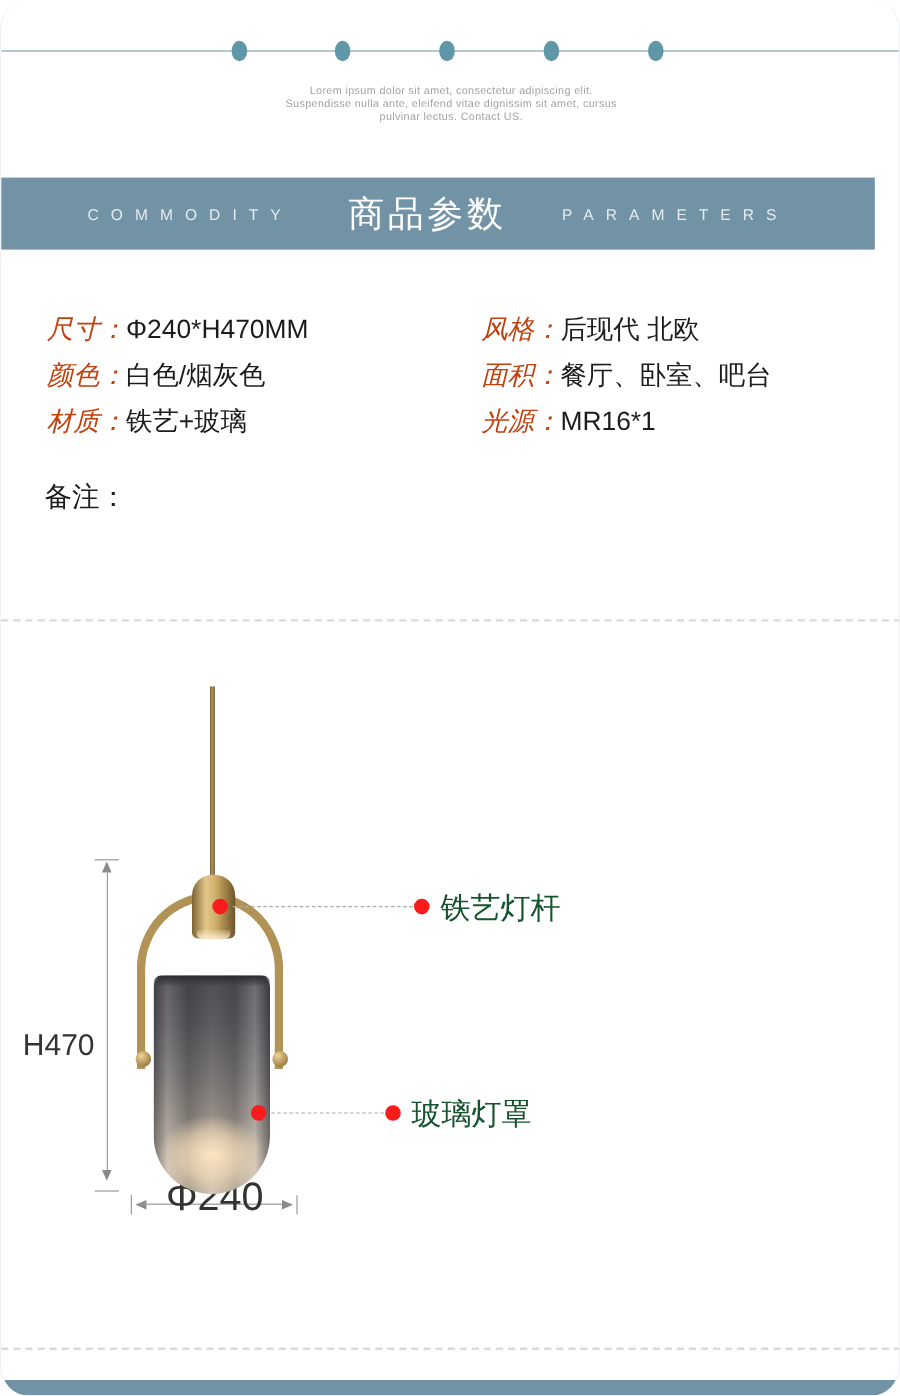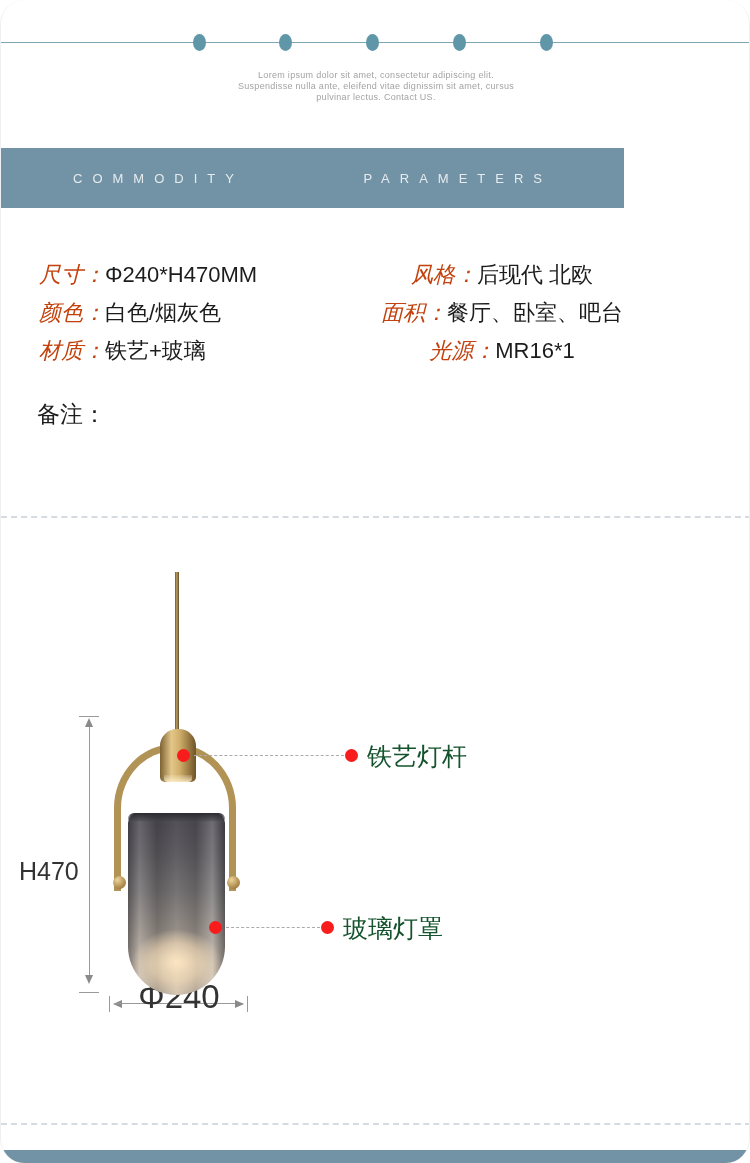--- a/index.html
+++ b/index.html
@@ -9,28 +9,28 @@
     position:relative; width:750px; height:1163px; margin:0 auto;
     background:#ffffff; overflow:hidden;
     border-left:1px solid #eef1f4; border-right:1px solid #eef1f4;border-radius:24px;
   }
   
   .top-line { position:absolute; left:0; top:42px; width:750px; height:1px; background:#7fa6b2; }
   .deco-dot { position:absolute; top:34px; width:13px; height:17px; border-radius:50%; background:#5f96a8; }
   .lorem { position:absolute; left:0; top:70px; width:750px; text-align:center;
            font-size:9px; line-height:11px; color:#a3a3a3; letter-spacing:.3px; }
   
-  .band { position:absolute; left:0; top:148px; width:623px; height:60px; background:#7293a5;
+  .band { position:absolute; left:0; top:148px; width:728px; height:60px; background:#7293a5;
           display:flex; align-items:center; justify-content:space-between; padding:0 72px; }
   .band .side { color:rgba(255,255,255,.82); font-size:13px; letter-spacing:10px; font-weight:400; white-space:nowrap; }
   .band .title { color:#ffffff; font-size:30px; letter-spacing:3px; font-weight:500; white-space:nowrap; }
   
   .spec-col { position:absolute; top:256px; font-size:22px; color:#1c1c1c; }
   .spec-col.left { left:38px; }
-  .spec-col.right { left:380px;text-align:center; }
+  .spec-col.right { left:400px; }
   .spec-row { height:38px; line-height:38px; white-space:nowrap; }
   .spec-row .lbl { color:#c2410c;font-style:italic; }
   
   .remark { position:absolute; left:36px; top:394px; display:flex; font-size:23px; color:#1c1c1c; }
   .remark .lbl { white-space:nowrap; line-height:40px; }
   .remark .lines div { line-height:40px; white-space:nowrap; }
   .remark .lines .l2 { margin-left:22px; }
   
   .divider { position:absolute; left:0; width:750px; height:0; border-top:2px dashed #d5dbe1; }
   .div1 { top:516px; } .div2 { top:1123px; }
@@ -95,20 +95,21 @@
   <div class="deco-dot" style="left:539px"></div>
 
   <div class="lorem">
     <div>Lorem ipsum dolor sit amet, consectetur adipiscing elit.</div>
     <div>Suspendisse nulla ante, eleifend vitae dignissim sit amet, cursus</div>
     <div>pulvinar lectus. Contact US.</div>
   </div>
 
   <div class="band">
     <span class="side">COMMODITY</span>
+    <span class="title">商品参数</span>
     <span class="side">PARAMETERS</span>
   </div>
 
   <div class="spec-col left">
     <div class="spec-row"><span class="lbl">尺寸：</span><span>Φ240*H470MM</span></div>
     <div class="spec-row"><span class="lbl">颜色：</span><span>白色/烟灰色</span></div>
     <div class="spec-row"><span class="lbl">材质：</span><span>铁艺+玻璃</span></div>
   </div>
   <div class="spec-col right">
     <div class="spec-row"><span class="lbl">风格：</span><span>后现代 北欧</span></div>

